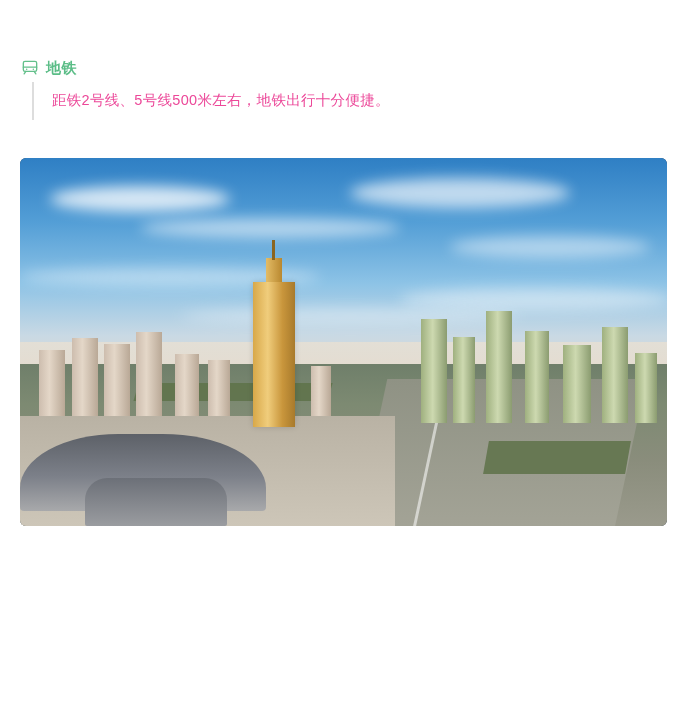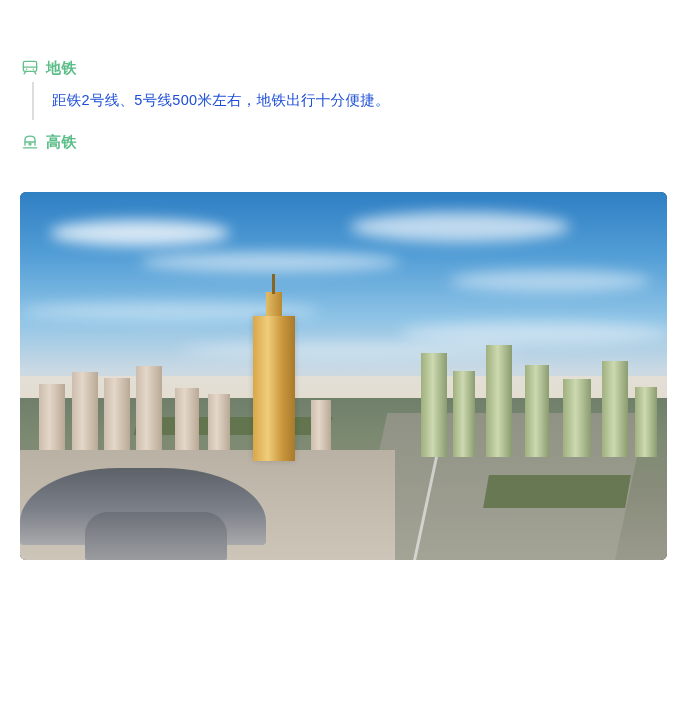--- a/index.html
+++ b/index.html
@@ -50,21 +50,21 @@
     letter-spacing: 0.5px;
     line-height: 22px;
   }
   .sec-body {
     margin-left: 12px;
     border-left: 2px solid #dddddd;
     padding: 8px 0 10px 18px;
   }
   .sec-text {
     font-size: 14.5px;
-    color: #1d4ed8;
+    color: #ec4899;
     line-height: 20px;
     letter-spacing: 0.3px;
   }
   .photo-wrap {
     margin-top: 38px;
     width: 647px;
     height: 368px;
     border-radius: 6px;
     overflow: hidden;
     position: relative;
@@ -227,31 +227,20 @@
     </div>
     <div class="sec-body">
       <div class="sec-text">距铁2号线、5号线500米左右，地铁出行十分便捷。</div>
     </div>
   </div>
 
   <div class="section">
   </div>
 
   <div class="section">
-    <div class="sec-head">
-      <span class="sec-icon">
-        <svg width="20" height="20" viewBox="0 0 24 24" fill="none" stroke="#63c08b" stroke-width="1.6" stroke-linecap="round" stroke-linejoin="round">
-          <path d="M6 16V9c0-2.5 2.7-4 6-4s6 1.5 6 4v7"></path>
-          <line x1="6" y1="12" x2="18" y2="12"></line>
-          <circle cx="12" cy="14.5" r="1.2"></circle>
-          <line x1="4" y1="19" x2="20" y2="19"></line>
-        </svg>
-      </span>
-      <span class="sec-title">高铁</span>
-    </div>
   </div>
 
   <div class="section">
   </div>
 
   <div class="photo-wrap">
     <div class="photo">
       <div class="sky"></div>
       <div class="cloud c1"></div>
       <div class="cloud c2"></div>

